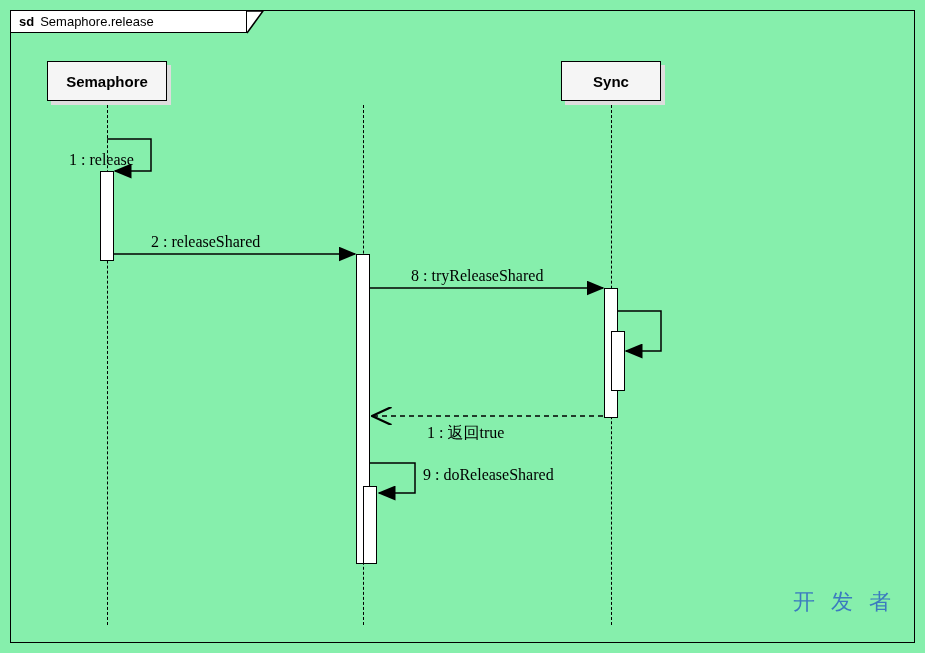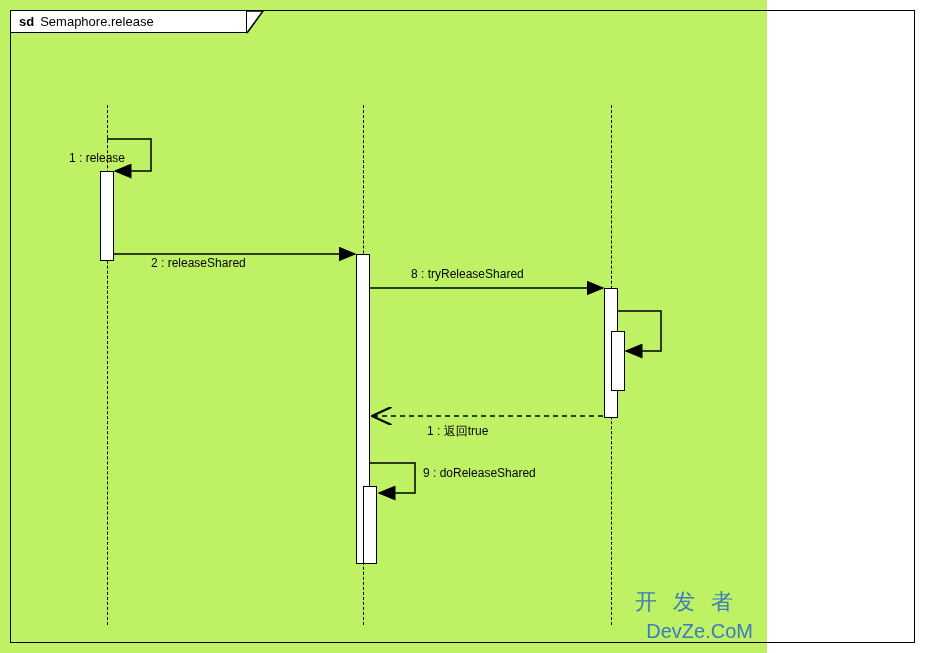--- a/index.html
+++ b/index.html
@@ -3,23 +3,23 @@
 <meta charset="utf-8">
 <style>
   body {
     margin: 0;
     padding: 0;
     font-family: Arial, sans-serif;
     background: #fff;
   }
   .diagram-container {
     position: relative;
-    width: 767px;
+    width: 925px;
     height: 653px;
-    background: #bef264;
+    background: #86efac;
   }
   .outer-frame {
     position: absolute;
     left: 10px;
     top: 10px;
     width: 905px;
     height: 633px;
     border: 1.5px solid #000;
     box-sizing: border-box;
   }
@@ -59,23 +59,24 @@
   }
   .activation {
     position: absolute;
     width: 14px;
     background: #fff;
     border: 1.5px solid #000;
     box-sizing: border-box;
   }
   .msg-label {
     position: absolute;
-    font-size: 12px;
+    font-size: 16px;
     white-space: nowrap;
     background: transparent;
+    font-family: Liberation Serif, serif;
   }
   .watermark1 {
     position: absolute;
     right: 18px;
     bottom: 36px;
     font-size: 22px;
     color: #3b7bbf;
     font-weight: normal;
     letter-spacing: 16px;
     font-family: "SimSun","Songti SC",serif;
@@ -99,20 +100,22 @@
 </head>
 <body>
 
 <div class="diagram-container">
   <div class="outer-frame">
     <div class="sd-tab" style="width:236px;">
       <span class="bold">sd</span>
       <span>Semaphore.release</span>
     </div>
 
+    <div class="participant-box" style="left:36px; top:50px; width:120px; height:40px;">Semaphore</div>
+    <div class="participant-box" style="left:550px; top:50px; width:100px; height:40px;">Sync</div>
 
     <div class="lifeline" style="left:96px; top:94px; height:520px;"></div>
     <div class="lifeline" style="left:352px; top:94px; height:520px;"></div>
     <div class="lifeline" style="left:600px; top:94px; height:520px;"></div>
 
     <div class="activation" style="left:89px; top:160px; height:90px;"></div>
 
     <div class="activation" style="left:345px; top:243px; height:310px;"></div>
 
     <div class="activation" style="left:352px; top:475px; height:78px;"></div>
@@ -140,22 +143,21 @@
       <path d="M 607 300 L 650 300 L 650 340 L 615 340" fill="none" stroke="#000" stroke-width="1.5" marker-end="url(#arrow-solid)"></path>
 
       <line x1="592" y1="405" x2="361" y2="405" stroke="#000" stroke-width="1.5" stroke-dasharray="5,4" marker-end="url(#arrow-open)"></line>
 
       <path d="M 359 452 L 404 452 L 404 482 L 368 482" fill="none" stroke="#000" stroke-width="1.5" marker-end="url(#arrow-solid)"></path>
 
       <path d="M 236 0 L 252 0 L 236 22" fill="#fff" stroke="#000" stroke-width="1.5"></path>
     </svg>
 
     <div class="msg-label" style="left:58px; top:140px;">1 : release</div>
-    <div class="msg-label" style="left:140px; top:222px;margin-top:23px;">2 : releaseShared</div>
+    <div class="msg-label" style="left:140px; top:222px;">2 : releaseShared</div>
     <div class="msg-label" style="left:400px; top:256px;">8 : tryReleaseShared</div>
     <div class="msg-label" style="left:416px; top:412px;">1 : 返回true</div>
     <div class="msg-label" style="left:412px; top:455px;">9 : doReleaseShared</div>
 
   </div>
 
   <div class="watermark1">开发者</div>
-  <div class="watermark2">DevZe.CoM</div>
 </div>
 
 </body></html>

